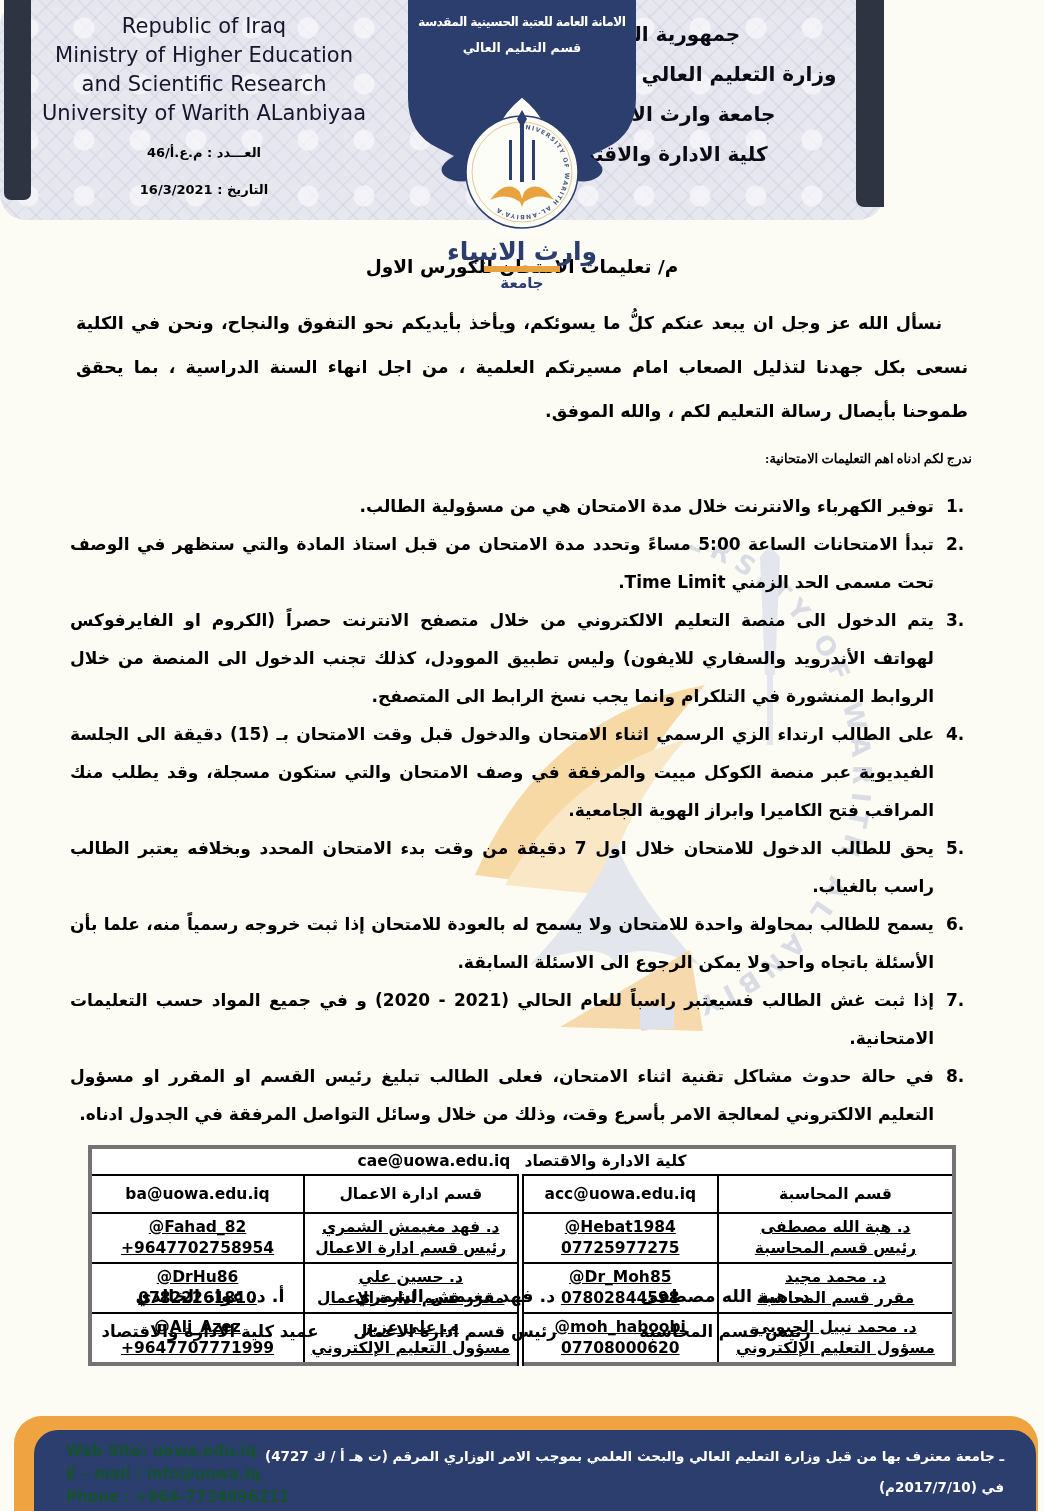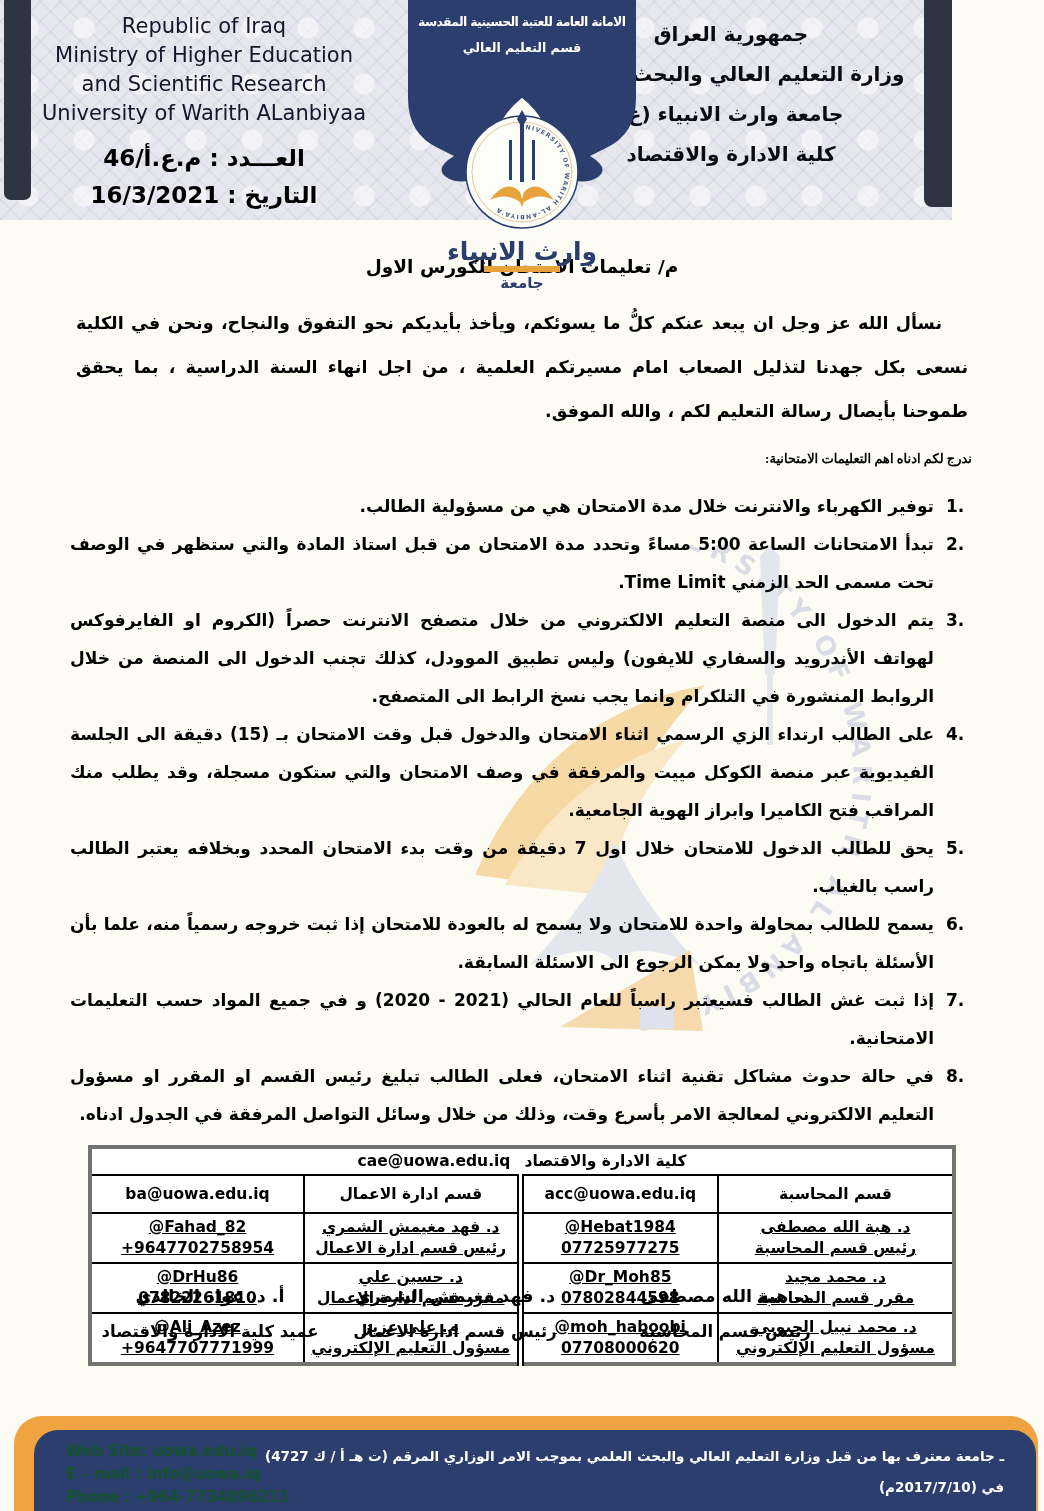--- a/index.html
+++ b/index.html
@@ -1,31 +1,31 @@
 <!DOCTYPE html>
 <html lang="ar"><head>
 <meta charset="utf-8">
 <style>
   html,body{margin:0;padding:0;}
   .page{position:relative;width:1044px;height:1511px;background:#fcfbf4;overflow:hidden;
         font-family:"DejaVu Sans",sans-serif;color:#000;}
 
   
-  .header{position:absolute;left:0;top:0;width:952px;height:220px;background-color:#e7e7f0;
+  .header{position:absolute;left:0;top:0;width:884px;height:220px;background-color:#e7e7f0;
     background-image:
       radial-gradient(circle at 28px 28px, rgba(255,255,255,.55) 10px, rgba(255,255,255,0) 11px),
       repeating-linear-gradient(45deg, rgba(176,176,200,.16) 0 2px, rgba(0,0,0,0) 2px 14px),
       repeating-linear-gradient(-45deg, rgba(176,176,200,.16) 0 2px, rgba(0,0,0,0) 2px 14px);
-    background-size:56px 56px,auto,auto;z-index:3;}
+    background-size:56px 56px,auto,auto;z-index:3;border-radius:26px;}
   .bar-left{position:absolute;left:4px;top:0;width:27px;height:200px;background:#2e3442;border-radius:0 0 7px 7px;}
   .bar-right{position:absolute;right:0;top:0;width:28px;height:207px;background:#2e3442;border-radius:0 0 0 8px;}
 
   .hdr-left{position:absolute;left:38px;top:12px;width:332px;text-align:center;color:#15152b;
             font-size:21px;line-height:29px;}
-  .hdr-nums{margin-top:12px;direction:rtl;font-weight:700;font-size:23px;line-height:37px;color:#000;}
+  .hdr-nums{margin-top:6px;direction:rtl;font-weight:700;font-size:13px;line-height:37px;color:#000;}
   .hdr-right{position:absolute;right:36px;top:14px;width:370px;text-align:center;direction:rtl;
              font-weight:700;font-size:20px;line-height:40px;color:#0a0a14;white-space:nowrap;}
 
   .dome{position:absolute;left:392px;top:0;z-index:4;}
 
   
   .watermark{position:absolute;left:355px;top:545px;z-index:0;opacity:.65;}
 
   
   .content{position:absolute;top:230px;left:70px;right:70px;direction:rtl;font-weight:700;z-index:2;}

